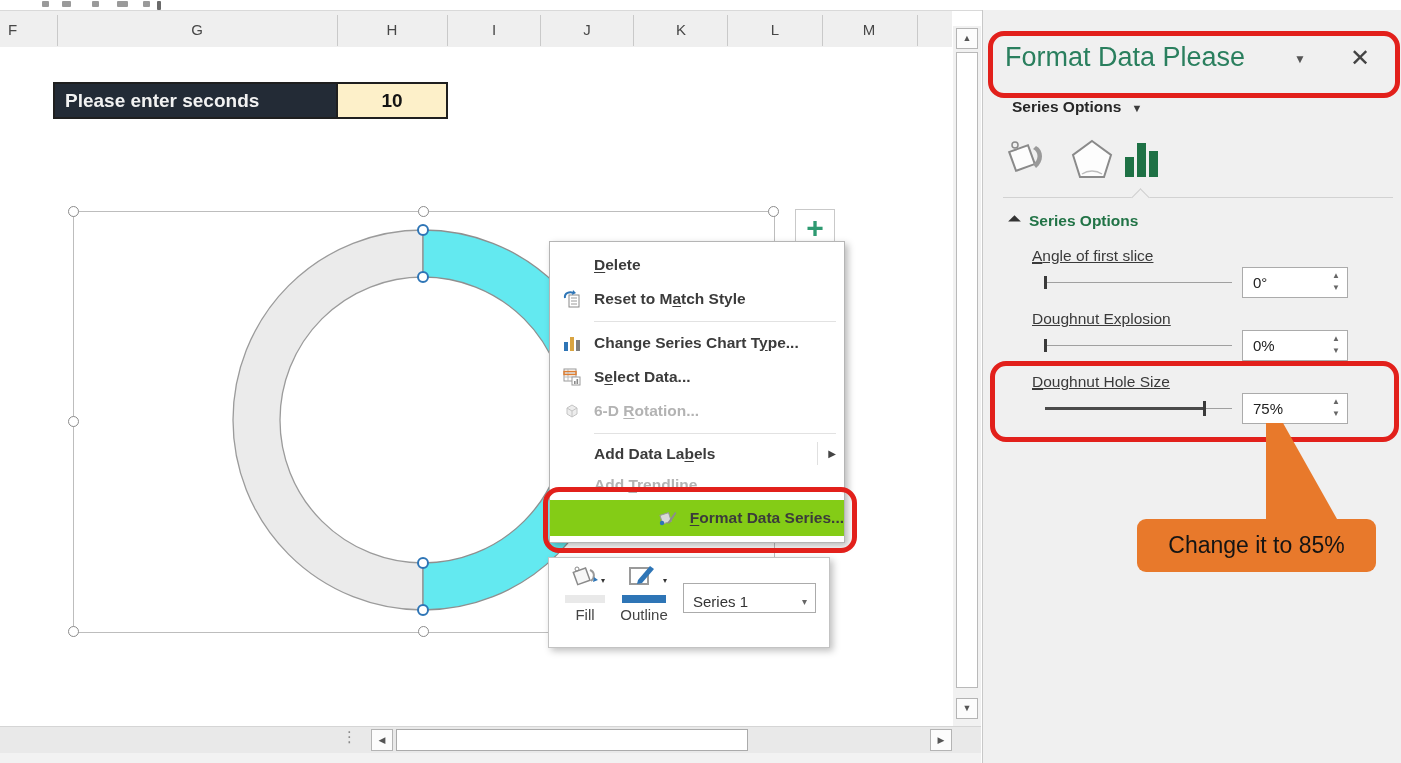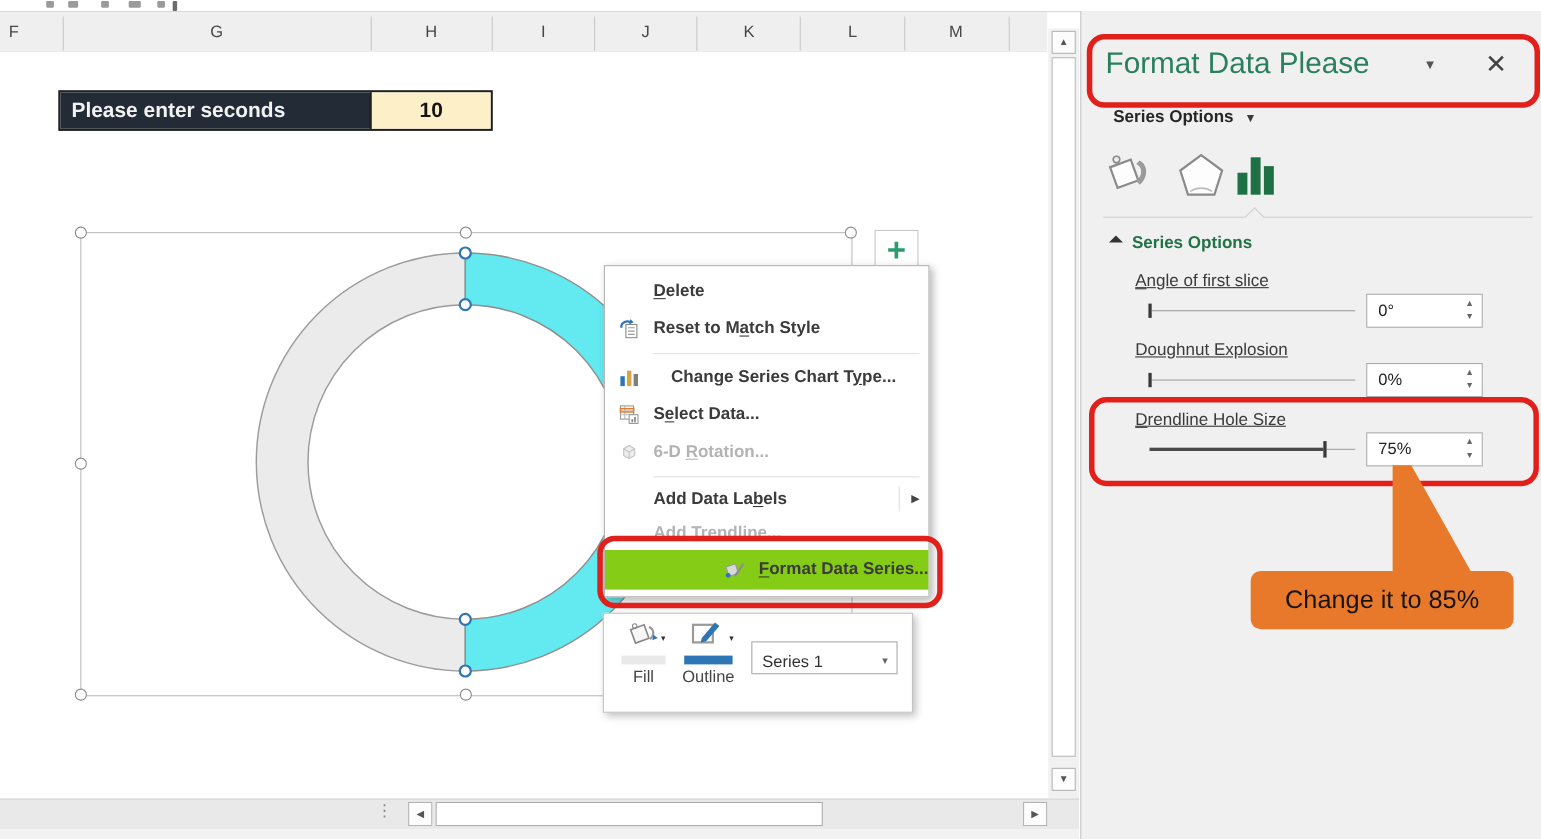--- a/index.html
+++ b/index.html
@@ -153,21 +153,21 @@
             <line x1="8" y1="14" x2="14" y2="14" stroke="#9a9a9a"></line>
             <path d="M2 8 C1 3 7 1 10 3" fill="none" stroke="#2e75b6" stroke-width="2"></path>
             <path d="M10 0 L13 3 L9 5 Z" fill="#2e75b6"></path>
           </svg>
       </span>
       <span><span>Reset to M</span><span class="k">a</span><span>tch Style</span></span>
     </div>
     <div class="menu-sep">
         <div></div>
       </div>
-    <div class="menu-item" style="height:34px;gap:16px;">
+    <div class="menu-item" style="height:34px;">
       <span class="mi-icon">
         <svg width="18" height="18" viewBox="0 0 18 18">
             <rect x="1" y="8" width="4" height="9" fill="#2e75b6"></rect>
             <rect x="7" y="3" width="4" height="14" fill="#d9a441"></rect>
             <rect x="13" y="6" width="4" height="11" fill="#7f7f7f"></rect>
           </svg>
       </span>
       <span><span>Change Series Chart T</span><span class="k">y</span><span>pe...</span></span>
     </div>
     <div class="menu-item" style="height:34px;">
@@ -299,21 +299,21 @@
     <span>Doughnut Explosion</span>
   </div>
   <div class="abs slider-thumb" style="left:1044px;top:339px;height:13px;"></div>
   <div class="abs slider-track" style="left:1047px;top:345px;width:185px;"></div>
   <div class="abs valuebox" style="left:1242px;top:330px;">
     <span>0%</span>
     <span class="spin"><span>▲</span><br><span>▼</span></span>
   </div>
 
   <div class="abs fieldlabel" style="left:1032px;top:373px;">
-    <span class="k">D</span><span>rendline Hole Size</span>
+    <span class="k">D</span><span>oughnut Hole Size</span>
   </div>
   <div class="abs slider-fill" style="left:1045px;top:407px;width:158px;"></div>
   <div class="abs slider-thumb" style="left:1203px;top:401px;height:15px;"></div>
   <div class="abs slider-track" style="left:1206px;top:408px;width:26px;"></div>
   <div class="abs valuebox" style="left:1242px;top:393px;">
     <span>75%</span>
     <span class="spin"><span>▲</span><br><span>▼</span></span>
   </div>
   <div class="abs redbox" style="left:990px;top:361px;width:399px;height:71px;"></div>
 

